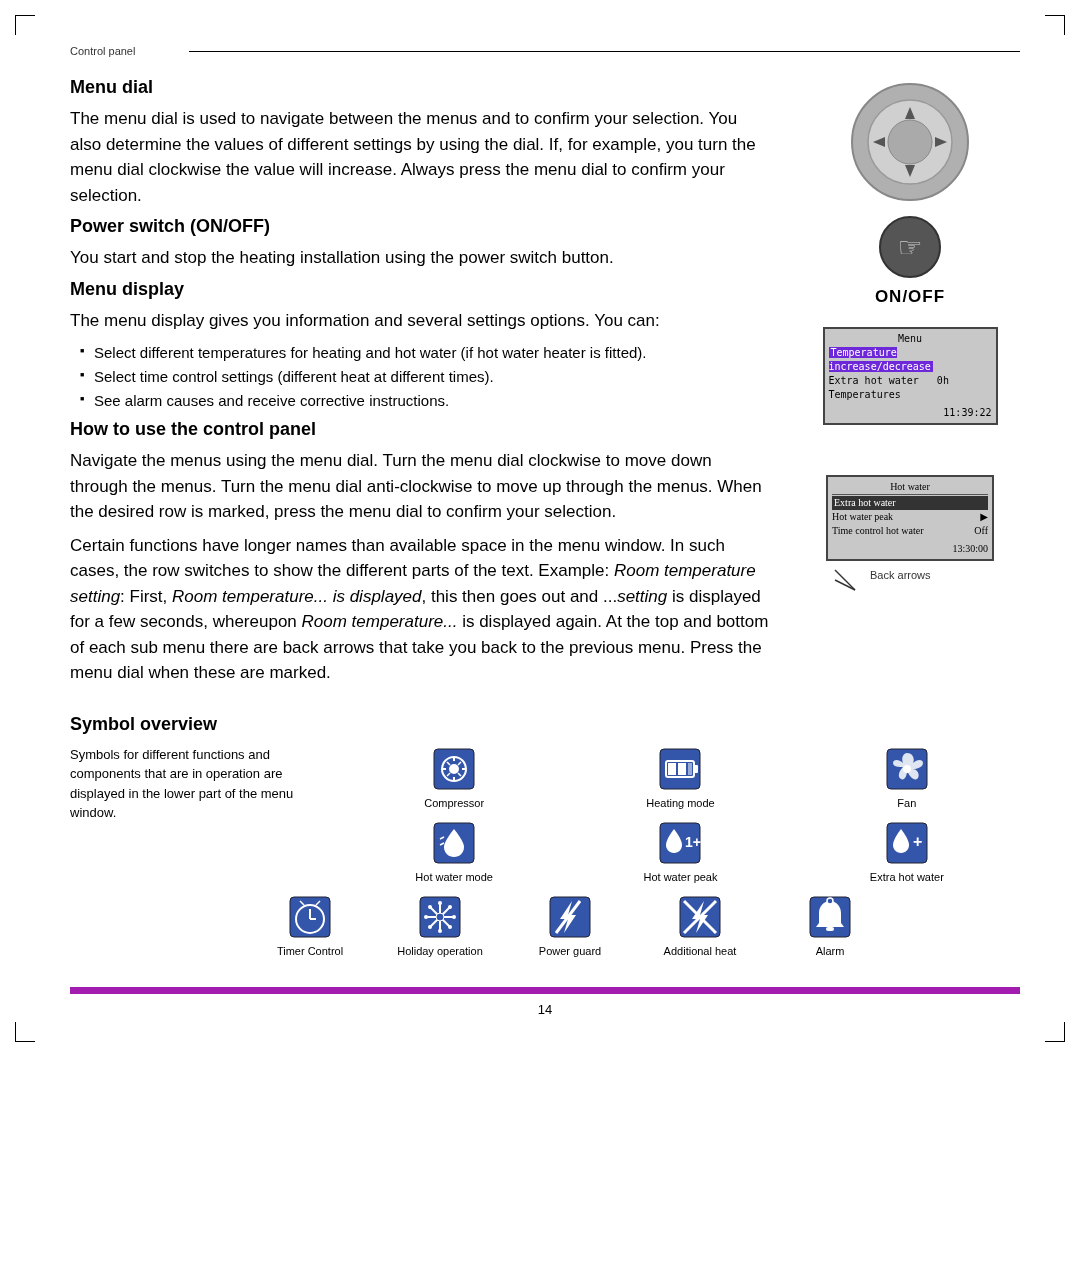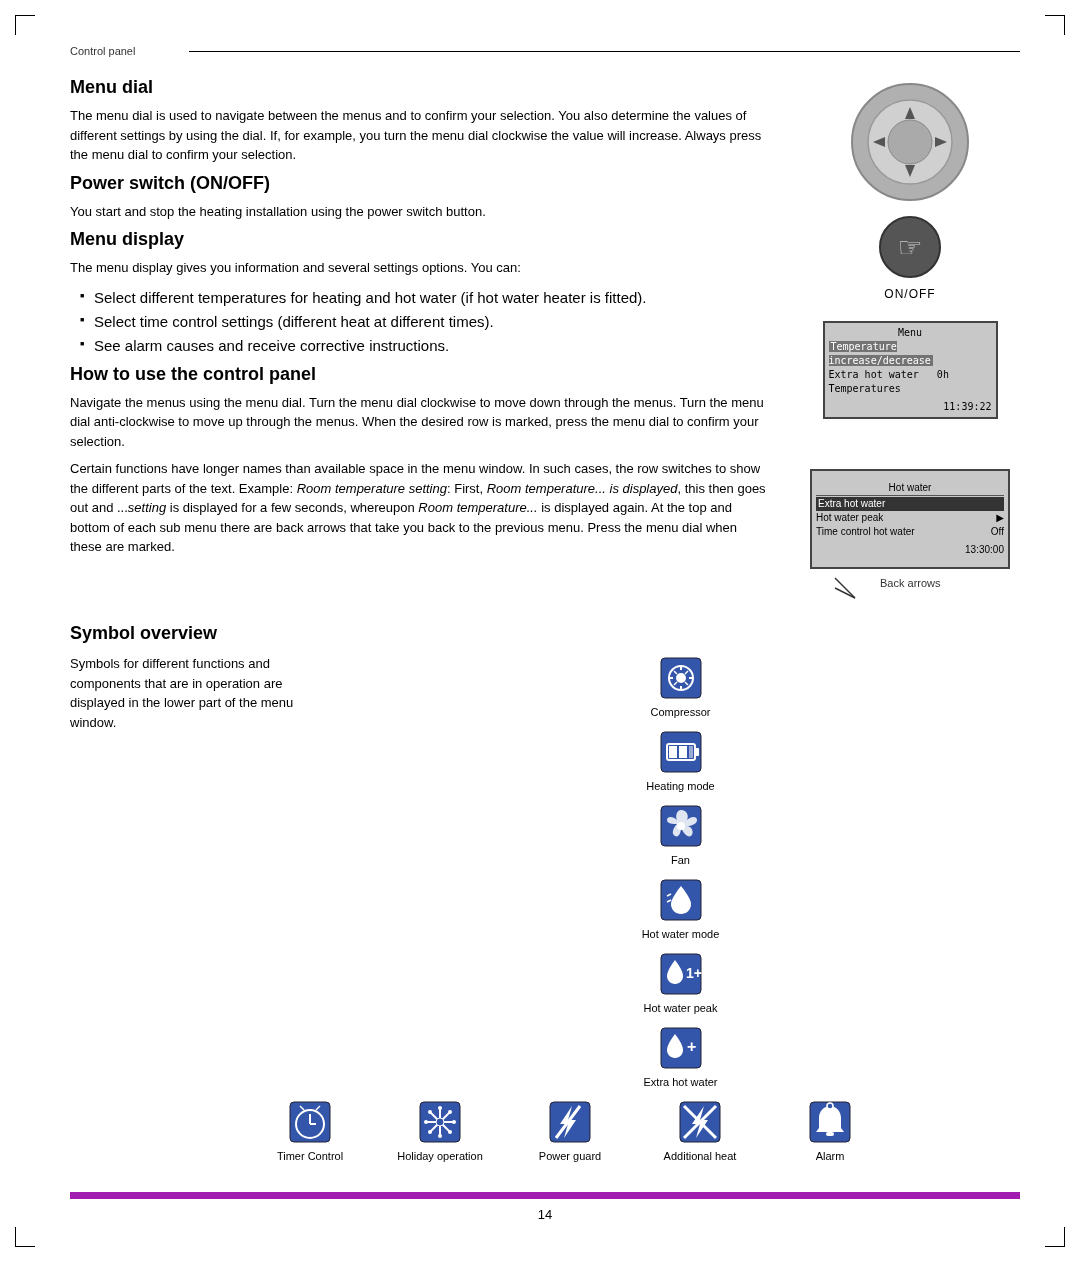--- a/index.html
+++ b/index.html
@@ -61,21 +61,21 @@
     .section-heading {
       font-size: 18px;
       font-weight: bold;
       font-family: 'Arial Black', Arial, sans-serif;
       margin-bottom: 8px;
       margin-top: 24px;
     }
     .section-heading:first-child { margin-top: 0; }
 
     .section-text {
-      font-size: 13px;
+      font-size: 17px;
       line-height: 1.5;
       margin-bottom: 8px;
     }
 
     .bullet-list {
       list-style: none;
       padding-left: 10px;
       margin: 6px 0;
     }
     .bullet-list li {
@@ -93,58 +93,58 @@
     }
 
     
     .side-column {
       display: flex;
       flex-direction: column;
       align-items: center;
       gap: 0;
     }
     .on-off-label {
-      font-size: 12px;
-      font-weight: normal;
+      font-size: 17px;
+      font-weight: bold;
       letter-spacing: 1px;
       margin-bottom: 20px;
     }
     .menu-screen {
       background: #c8c8c8;
       border: 2px solid #444;
       padding: 3px 4px;
       font-family: monospace;
       font-size: 10px;
       line-height: 1.4;
       width: 175px;
     }
     .menu-screen .title-row {
       text-align: center;
       font-size: 10px;
     }
     .menu-screen .highlighted {
-      background: #737373;
+      background: #6d28d9;
       color: #fff;
       padding: 0 2px;
     }
     .menu-screen .time-row {
       text-align: right;
       margin-top: 4px;
       font-size: 10px;
     }
 
     
     .hotwater-screen {
       background: #c8c8c8;
       border: 2px solid #444;
-      padding: 10px 4px;
-      font-family: Liberation Sans, sans-serif;
+      padding: 3px 4px;
+      font-family: Liberation Serif, serif;
       font-size: 10px;
       line-height: 1.4;
-      width: 200px;
+      width: 168px;
       margin-top: 50px;
       position: relative;
     }
     .hotwater-screen .hw-title {
       text-align: center;
       font-size: 10px;
       border-bottom: 1px solid #555;
       margin-bottom: 1px;
     }
     .hotwater-screen .hw-highlighted {
@@ -160,21 +160,21 @@
     .hotwater-screen .time-row {
       text-align: right;
       margin-top: 4px;
     }
 
     .back-arrows-label {
       font-size: 11px;
       color: #333;
       margin-top: 4px;
       align-self: flex-start;
-      margin-left: 20px;
+      margin-left: 10px;
     }
 
     
     .full-width-section {
       margin-top: 20px;
     }
 
     
     .symbol-section {
       margin-top: 20px;
@@ -187,21 +187,21 @@
       margin-top: 10px;
     }
 
     .symbol-description {
       font-size: 13px;
       line-height: 1.5;
     }
 
     .symbol-grid {
       display: grid;
-      grid-template-columns: repeat(1, 1fr);
+      grid-template-columns: repeat(3, 1fr);
       gap: 10px 0;
       align-items: start;
     }
 
     .symbol-item {
       display: flex;
       flex-direction: column;
       align-items: center;
       gap: 4px;
     }

